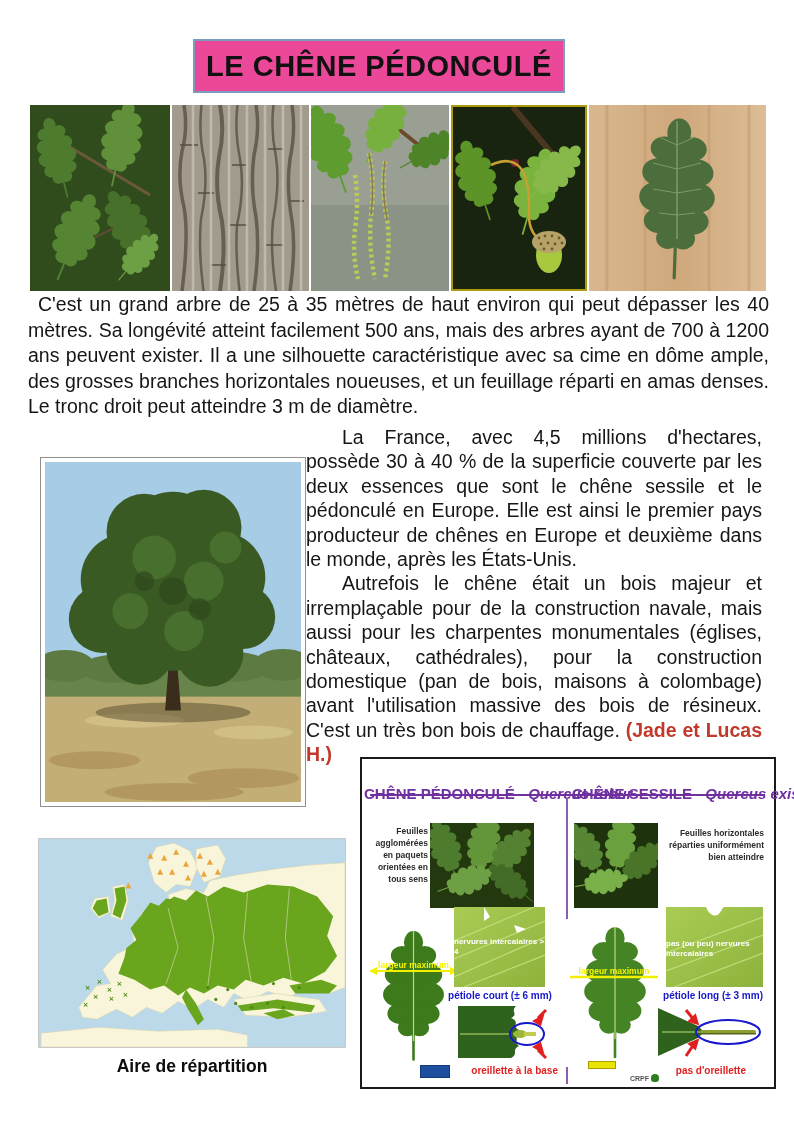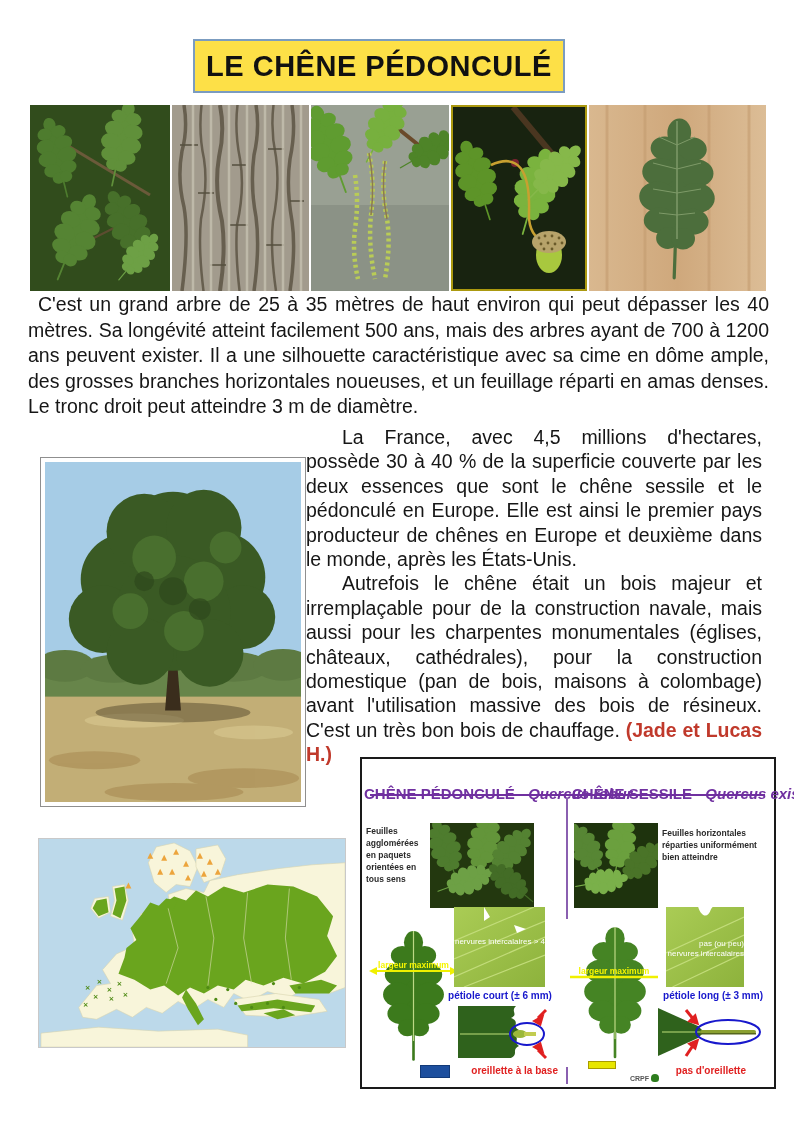--- a/index.html
+++ b/index.html
@@ -1,21 +1,21 @@
 <!DOCTYPE html>
 <html><head>
 <meta charset="utf-8">
 <style>
   html,body{margin:0;padding:0;background:#fff;}
   .page{position:relative;width:794px;height:1123px;background:#ffffff;
         font-family:"Liberation Sans",sans-serif;overflow:hidden;color:#161616;}
 
   
   .title-box{position:absolute;left:193px;top:39px;width:368px;height:50px;
-             border:2px solid #7b9cc0;background:#fde047;display:flex;align-items:center;justify-content:center;}
+             border:2px solid #7b9cc0;background:#ec4899;display:flex;align-items:center;justify-content:center;}
   .title-box h1{margin:0;font-size:29px;font-weight:bold;color:#111;letter-spacing:.5px;white-space:nowrap;}
 
   
   .photo-strip{position:absolute;left:30px;top:105px;width:738px;height:186px;display:flex;gap:2px;}
   .photo{height:100%;overflow:hidden;position:relative;flex:none;}
   .photo svg{display:block;width:100%;height:100%;}
   .photo.acorn{border:2px solid #ab990f;box-sizing:border-box;}
 
   
   .para-intro{position:absolute;left:28px;top:292px;width:741px;margin:0;
@@ -37,25 +37,25 @@
 
   
   .feuille-panel{position:absolute;left:360px;top:757px;width:416px;height:332px;
                  border:2px solid #1a1a1a;background:#fff;box-sizing:border-box;}
   .f-title{position:absolute;top:1px;left:0;width:100%;text-align:center;
            font-size:25px;font-weight:bold;color:#1f3668;letter-spacing:6px;}
   .f-underline{position:absolute;top:35px;left:8px;width:395px;height:2px;background:#7030a0;}
   .f-header{position:absolute;top:26px;font-size:15px;font-weight:bold;color:#7030a0;text-align:center;white-space:nowrap;}
   .f-header .latin{font-style:italic;font-weight:600;}
   .f-divider{position:absolute;left:204px;top:39px;width:2px;height:286px;background:#8a5fb0;}
-  .f-note{position:absolute;font-size:8.5px;font-weight:bold;color:#2b2b2b;text-align:left;line-height:12px;}
+  .f-note{position:absolute;font-size:8.5px;font-weight:bold;color:#2b2b2b;text-align:right;line-height:12px;}
   .f-img{position:absolute;overflow:hidden;}
   .f-img svg{display:block;width:100%;height:100%;}
-  .f-overlay{position:absolute;left:0;right:0;text-align:right;color:#fff;
-             font-size:8px;font-weight:normal;line-height:10px;}
+  .f-overlay{position:absolute;left:0;right:0;text-align:left;color:#fff;
+             font-size:8px;font-weight:bold;line-height:10px;}
   .f-blue{position:absolute;font-size:10px;font-weight:bold;color:#1818cc;text-align:center;white-space:nowrap;}
   .f-red{position:absolute;font-size:10px;font-weight:bold;color:#e02020;text-align:right;white-space:nowrap;}
   .mini-blue{position:absolute;left:58px;top:306px;width:28px;height:11px;background:#1d4f9e;border:1px solid #123a78;}
   .yellow-chip{position:absolute;left:226px;top:302px;width:26px;height:6px;background:#e8e600;border:1px solid #a89c00;}
   .crpf{position:absolute;left:268px;top:315px;font-size:7px;font-weight:bold;color:#555;display:flex;align-items:center;gap:2px;}
   .crpf .blob{width:8px;height:8px;border-radius:50% 50% 40% 40%;background:#2e7d1e;display:inline-block;}
 </style>
 </head>
 <body>
 
@@ -306,20 +306,21 @@
           <circle cx="190" cy="152" r="1.6"></circle>
         <circle cx="198" cy="166" r="1.6"></circle>
           <circle cx="214" cy="170" r="1.6"></circle>
           <circle cx="230" cy="166" r="1.6"></circle>
         <circle cx="246" cy="170" r="1.6"></circle>
           <circle cx="262" cy="150" r="1.6"></circle>
           <circle cx="236" cy="146" r="1.6"></circle>
       </g>
     </svg>
   </div>
+  <div class="map-caption">Aire de répartition</div>
 
   <div class="feuille-panel">
     <div class="f-underline"></div>
     <div class="f-header" style="left:2px;width:200px">
       <span>CHÊNE PÉDONCULÉ</span>
       <span class="latin">- Quercus robur</span>
     </div>
     <div class="f-header" style="left:210px;width:200px">
       <span>CHÊNE SESSILE</span>
       <span class="latin">- Quercus exister</span>
@@ -391,21 +392,21 @@
     <div class="f-note" style="left:300px;top:68px;width:102px">Feuilles horizontales réparties uniformément bien atteindre</div>
     <div class="f-img" style="left:204px;top:160px;width:96px;height:148px">
       <svg viewBox="0 0 96 148">
         <rect width="96" height="148" fill="#fff"></rect>
         <use href="#oakleaf" fill="#458424" transform="translate(5,2) scale(0.88)"></use>
         <path d="M49,8 v112" stroke="#bcd884" stroke-width="1.2"></path>
         <line x1="4" y1="58" x2="92" y2="58" stroke="#f0f000" stroke-width="2.5"></line>
         <text x="48" y="55" text-anchor="middle" font-size="8.5" font-weight="bold" fill="#f5f500">largeur maximum</text>
       </svg>
     </div>
-    <div class="f-img" style="left:304px;top:148px;width:78px;height:80px">
+    <div class="f-img" style="left:304px;top:148px;width:97px;height:80px">
       <svg viewBox="0 0 97 80" preserveAspectRatio="none">
         <rect width="97" height="80" fill="url(#lg-leafclose)"></rect>
         <path d="M40,0 C44,10 52,12 56,2 L58,0 Z" fill="#fff"></path>
         <g stroke="#c2dc7a" stroke-width="1.2" fill="none">
           <path d="M0,64 L97,28 M0,46 L97,10 M8,80 L97,46"></path>
         </g>
       </svg>
       <div class="f-overlay" style="top:32px">pas (ou peu) nervures intercalaires</div>
     </div>
     <div class="f-blue" style="left:296px;top:231px;width:110px">pétiole long (± 3 mm)</div>

